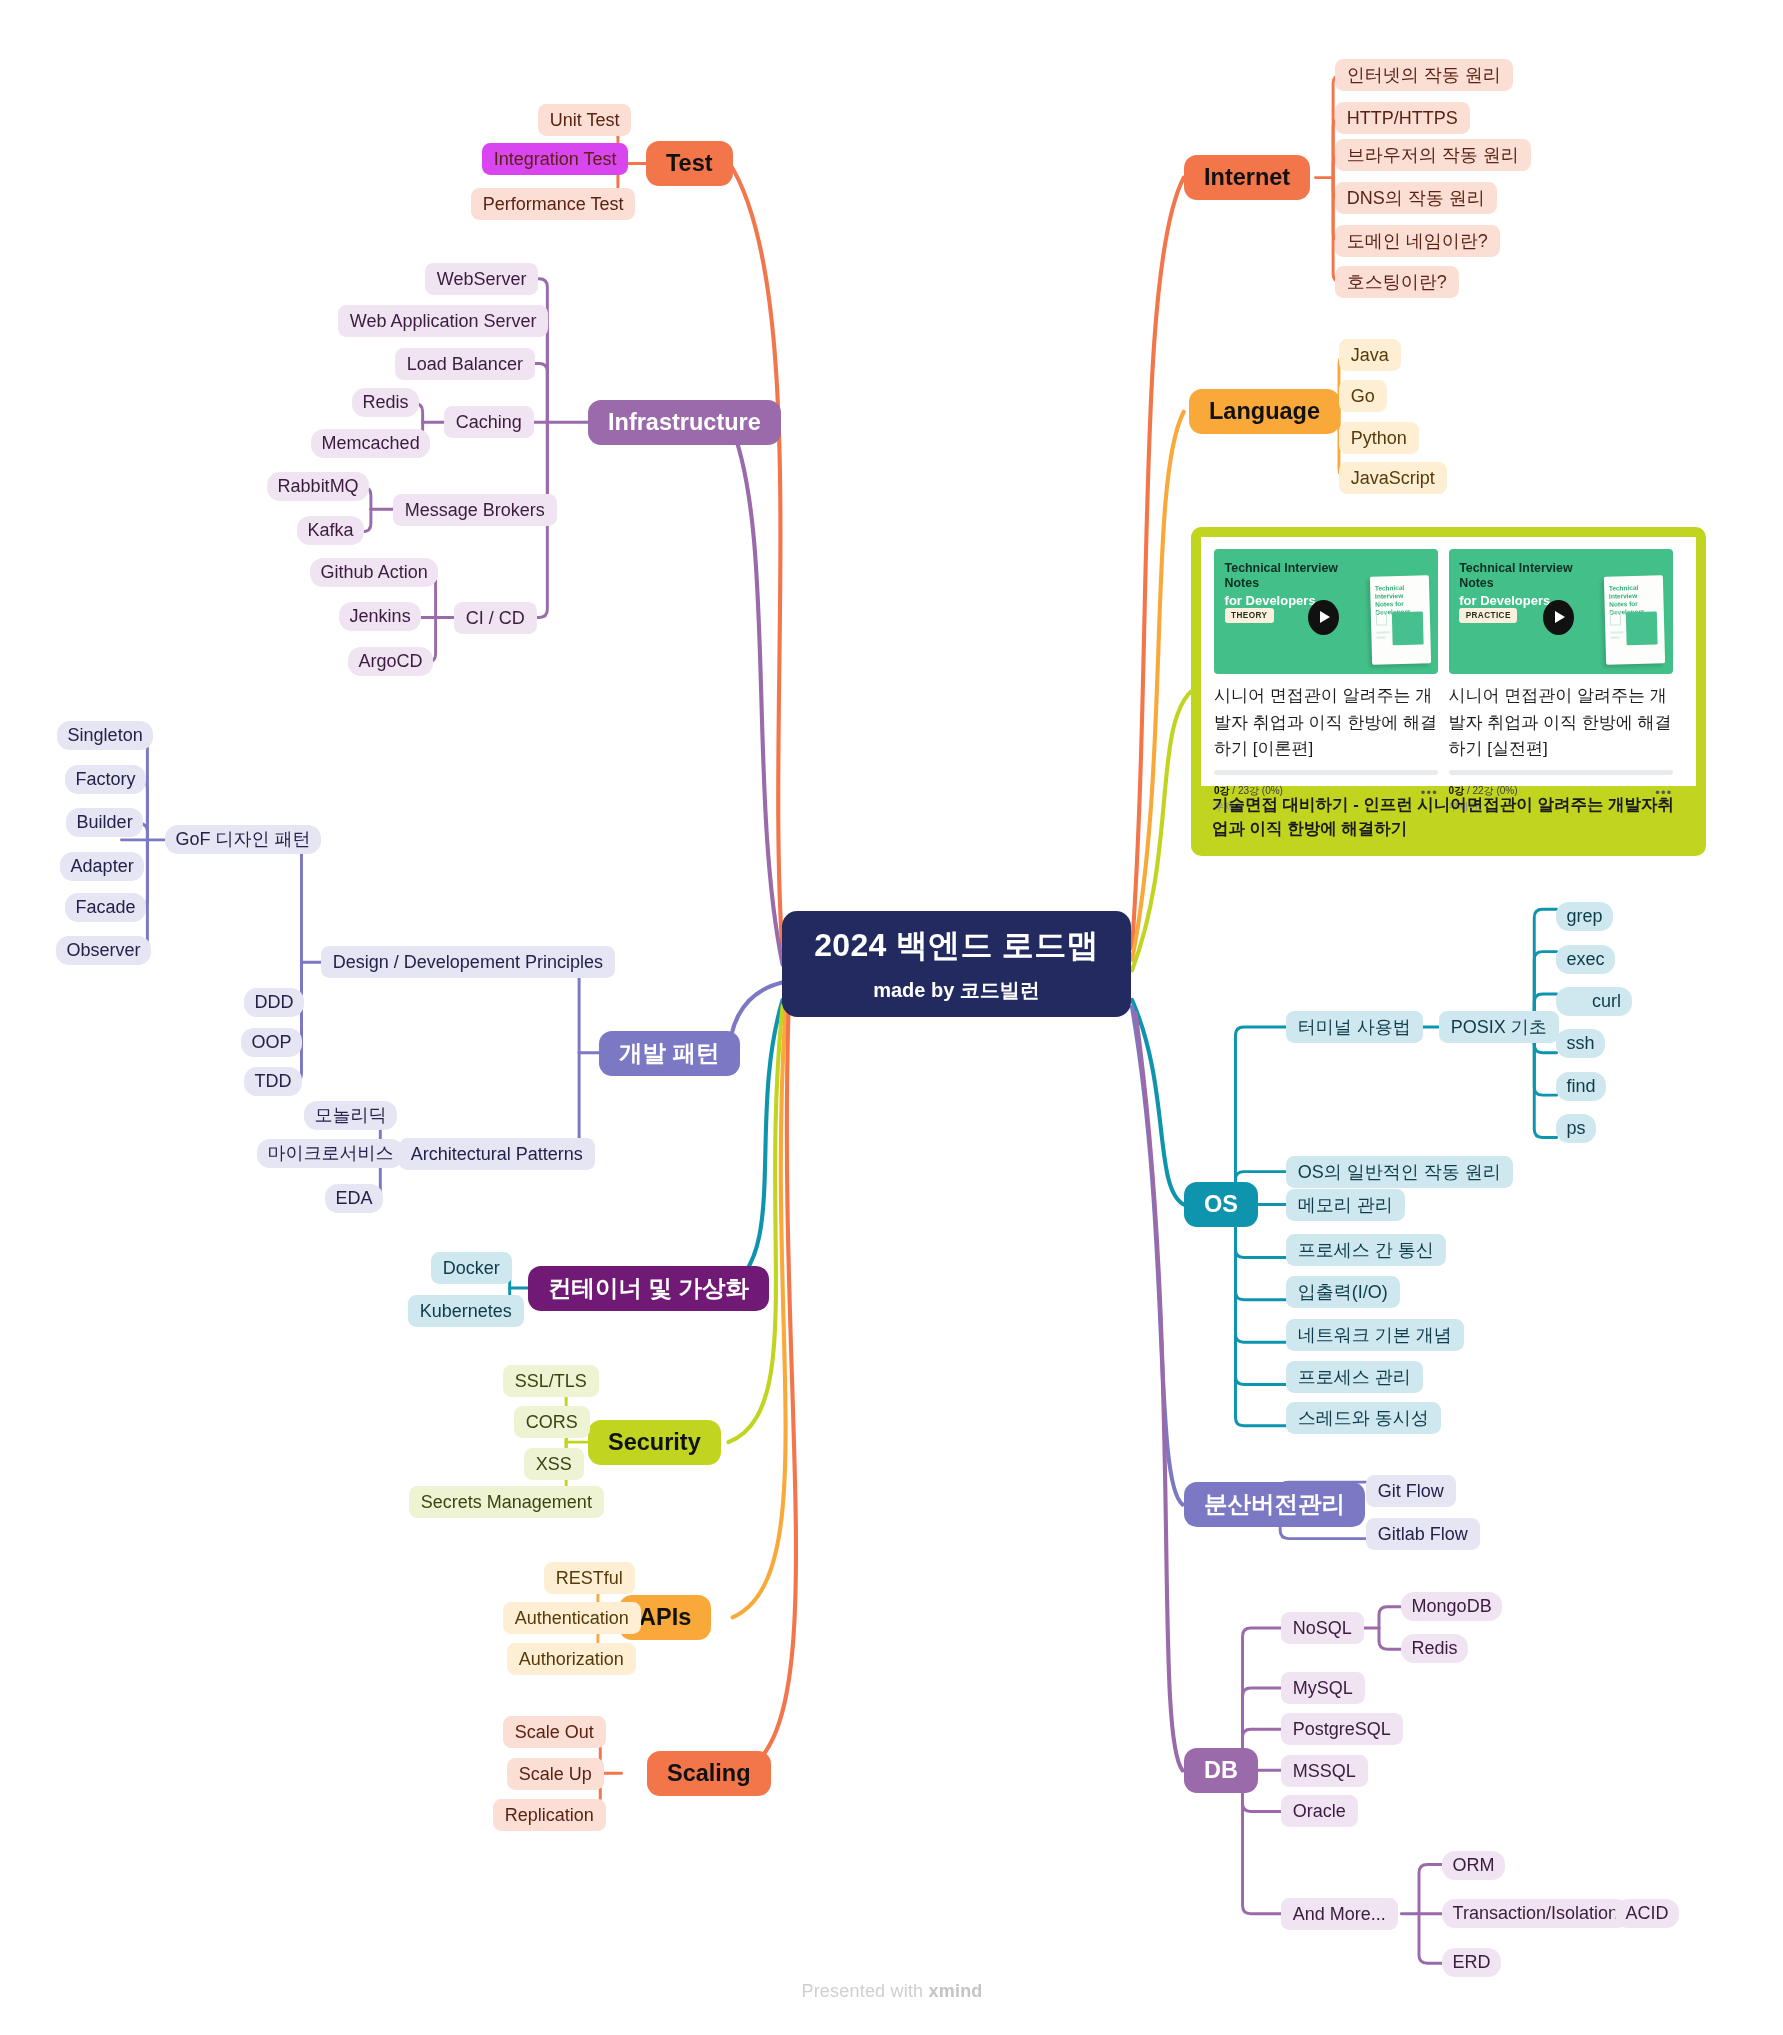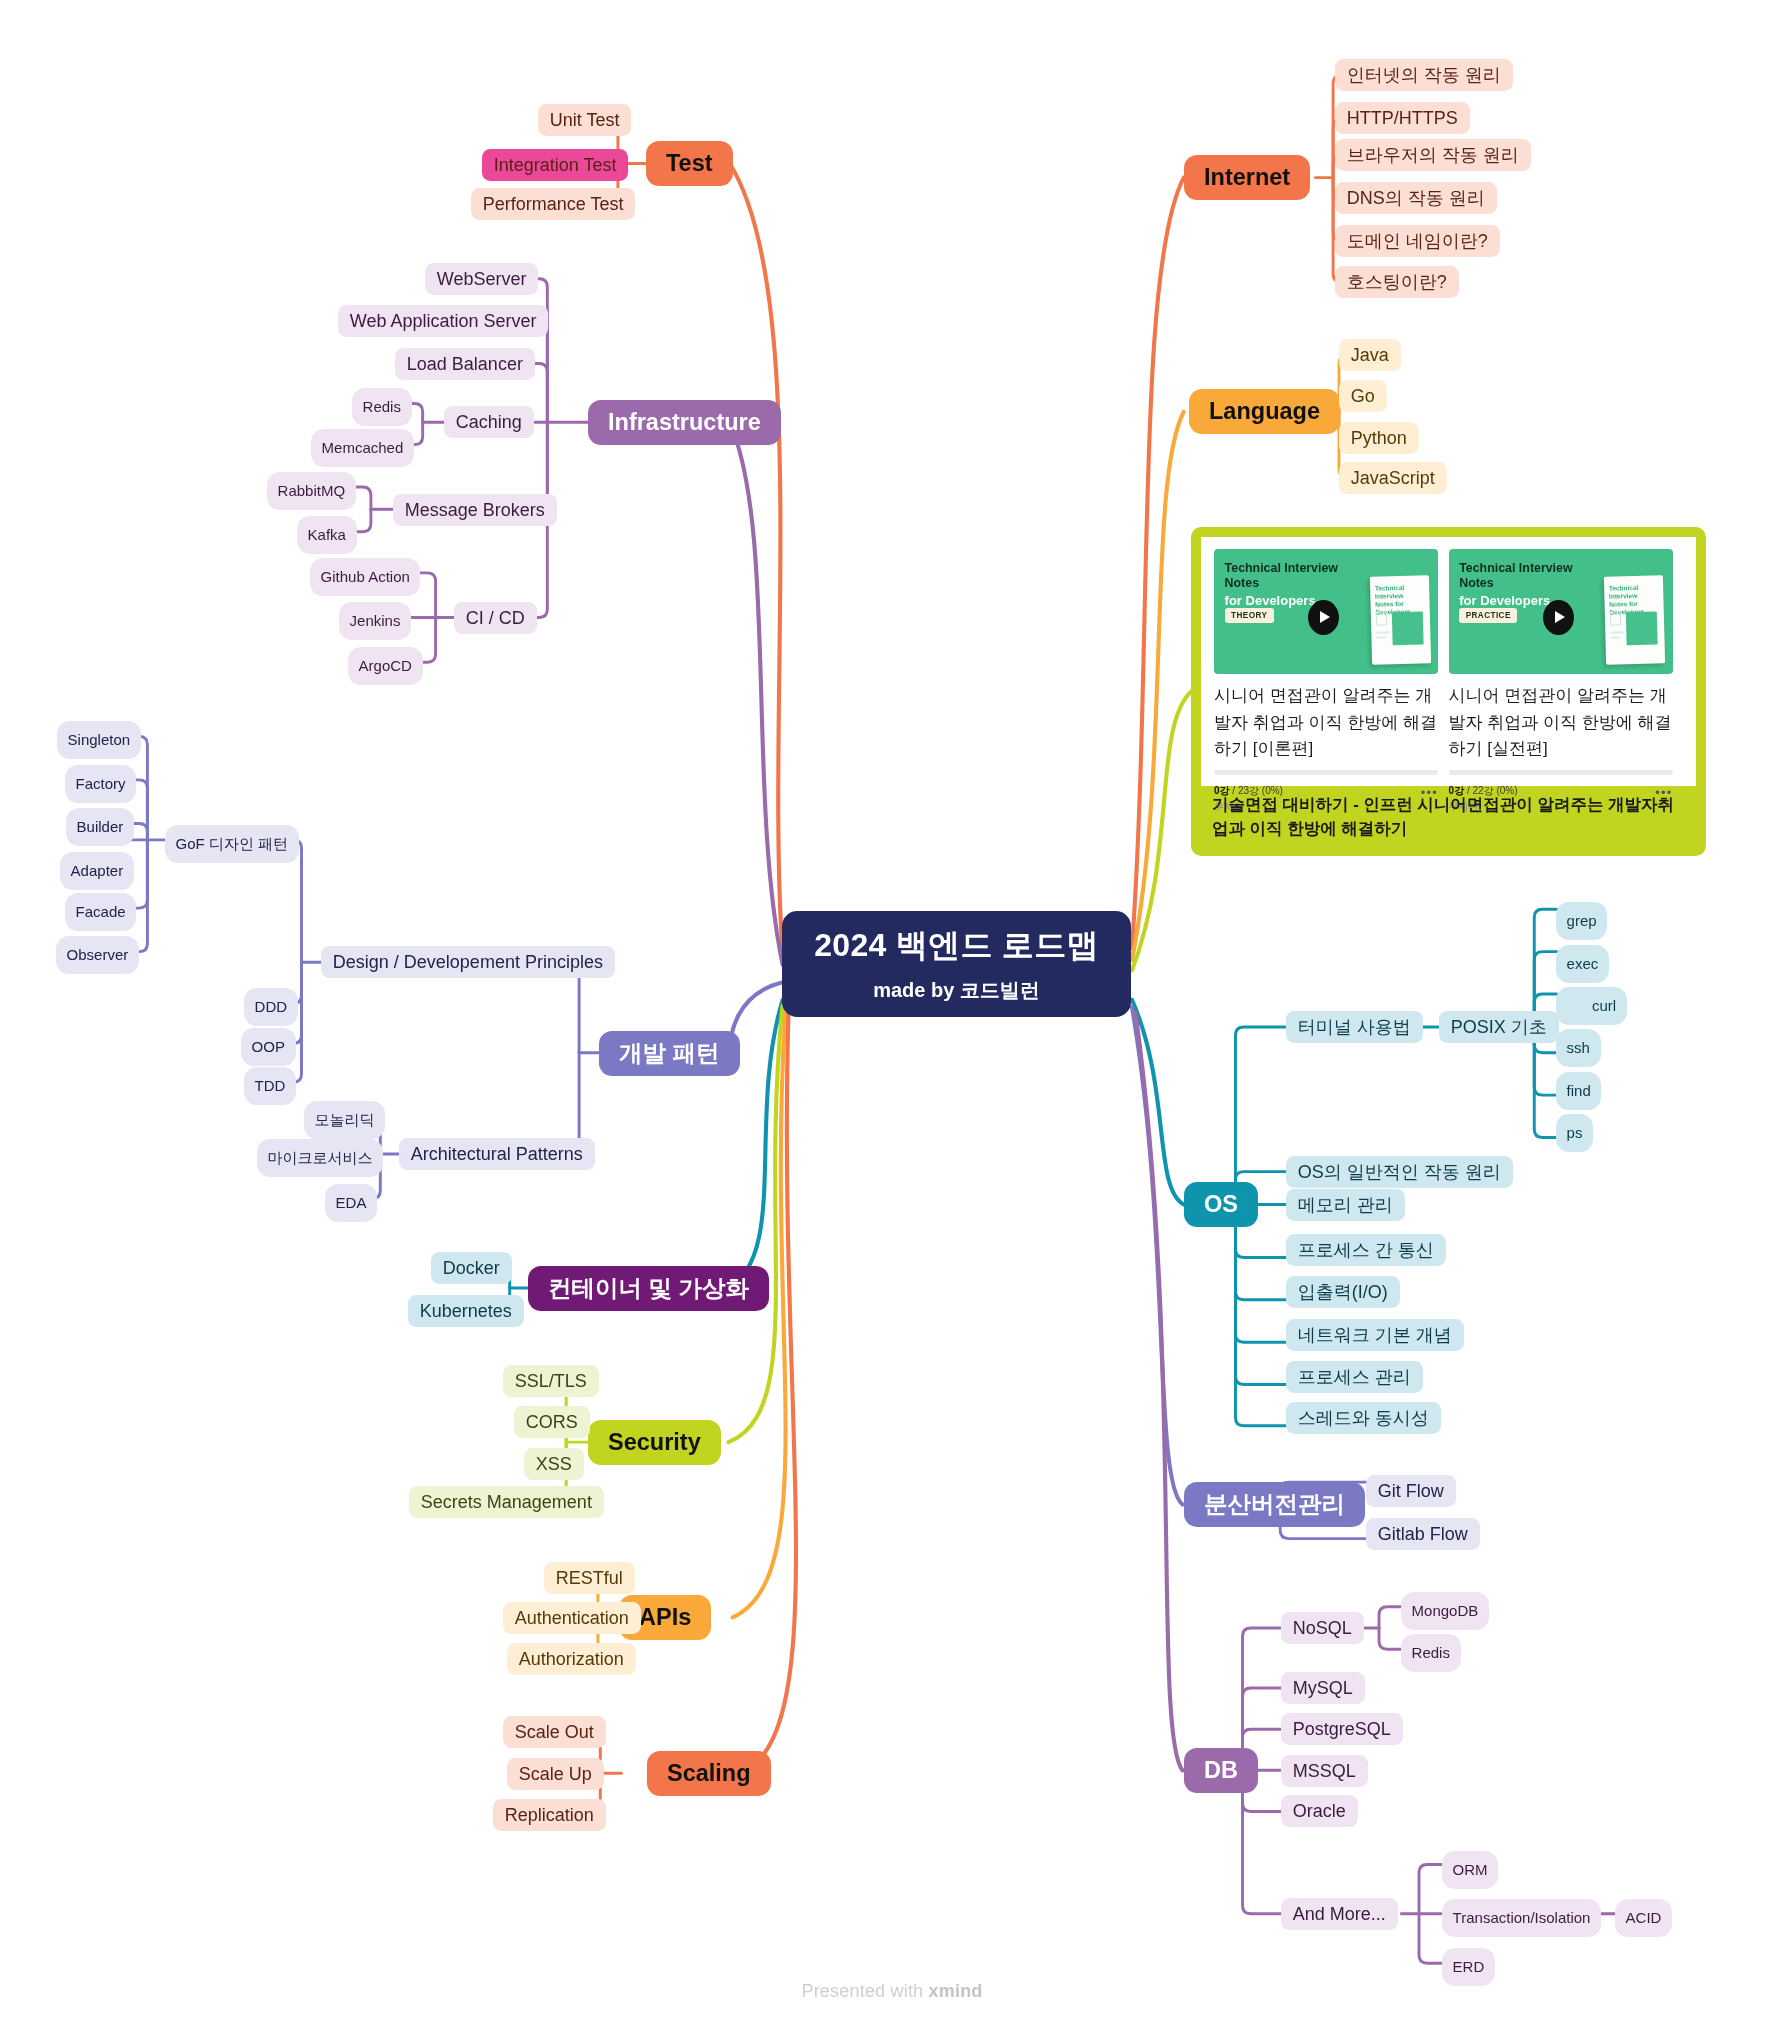--- a/index.html
+++ b/index.html
@@ -26,21 +26,21 @@
     border-radius: 13px;
     font-weight: 700;
     font-size: 23.5px;
     padding: 0 20px;
     height: 45px;
     color: #111;
   }
 
   
   .lvl2 { font-size: 18px; padding: 0 11.8px; height: 32px; border-radius: 8.2px; }
-  .lvl3 { font-size: 15px; padding: 0 10.6px; height: 38px; border-radius: 13px; }
+  .lvl3 { font-size: 18px; padding: 0 10.6px; height: 29px; border-radius: 13px; }
 
   
   #root-node {
     position: absolute;
     left: 782px; top: 911px;
     width: 349px; height: 106px;
     background: #222a60;
     border-radius: 15.3px;
     display: flex; flex-direction: column;
     align-items: center; justify-content: center;
@@ -304,21 +304,21 @@
     <div id="root-title">2024 백엔드 로드맵</div>
     <div id="root-sub">made by 코드빌런</div>
   </div>
 
   <div class="node lvl1" style="left:646px; top:141px; background:#f3764b;">
       <span>Test</span>
     </div>
   <div class="node lvl2" style="left:538px; top:104px; background:#fcdfd4; color:#5a2214;">
       <span>Unit Test</span>
     </div>
-  <div class="node lvl2" style="left:482px; top:149px; background:#ec4899; color:#5a2214;">
+  <div class="node lvl2" style="left:482px; top:143px; background:#d946ef; color:#5a2214;">
       <span>Integration Test</span>
     </div>
   <div class="node lvl2" style="left:471px; top:188px; background:#fcdfd4; color:#5a2214;">
       <span>Performance Test</span>
     </div>
 
   <div class="node lvl1" style="left:588px; top:400px; background:#9a6aab; color:#fff;">
       <span>Infrastructure</span>
     </div>
   <div class="node lvl2" style="left:425px; top:263px; background:#f0e4f2; color:#3b1b3f;">

